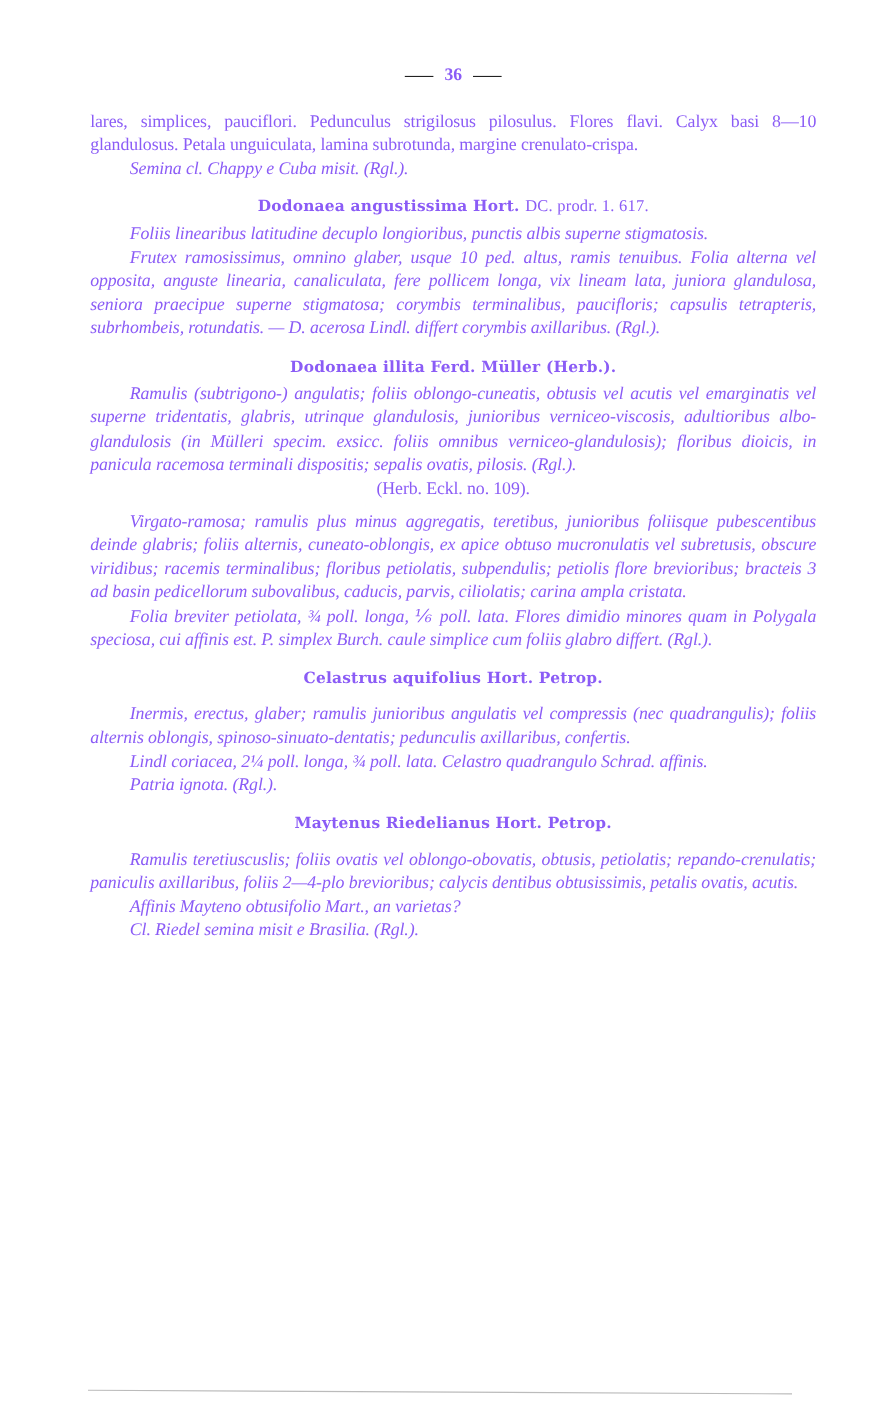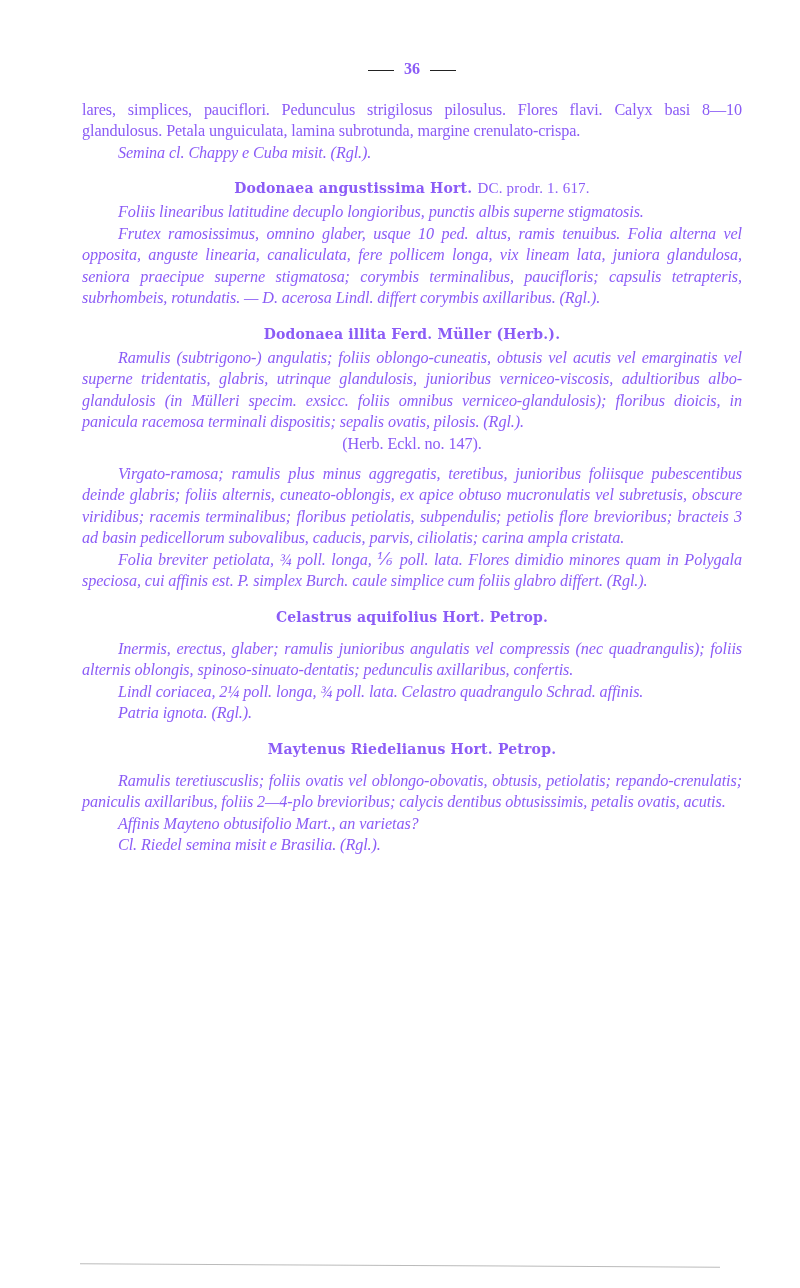--- a/index.html
+++ b/index.html
@@ -42,21 +42,21 @@
     <p class="indent">Foliis linearibus latitudine decuplo longioribus, punctis albis superne stigmatosis.</p>
     <p class="indent">Frutex ramosissimus, omnino glaber, usque 10 ped. altus, ramis tenuibus. Folia alterna vel opposita, anguste linearia, canaliculata, fere pollicem longa, vix lineam lata, juniora glandulosa, seniora praecipue superne stigmatosa; corymbis terminalibus, paucifloris; capsulis tetrapteris, subrhombeis, rotundatis. — D. acerosa Lindl. differt corymbis axillaribus. (Rgl.).</p>
   </div>
 
   <div>
     <div class="heading">Dodonaea illita Ferd. Müller (Herb.).</div>
     <p class="indent">Ramulis (subtrigono-) angulatis; foliis oblongo-cuneatis, obtusis vel acutis vel emarginatis vel superne tridentatis, glabris, utrinque glandulosis, junioribus verniceo-viscosis, adultioribus albo-glandulosis (in Mülleri specim. exsicc. foliis omnibus verniceo-glandulosis); floribus dioicis, in panicula racemosa terminali dispositis; sepalis ovatis, pilosis. (Rgl.).</p>
   </div>
 
   <div>
-    <div class="syn">(Herb. Eckl. no. 147).</div>
+    <div class="syn">(Herb. Eckl. no. 109).</div>
     <p class="indent">Virgato-ramosa; ramulis plus minus aggregatis, teretibus, junioribus foliisque pubescentibus deinde glabris; foliis alternis, cuneato-oblongis, ex apice obtuso mucronulatis vel subretusis, obscure viridibus; racemis terminalibus; floribus petiolatis, subpendulis; petiolis flore brevioribus; bracteis 3 ad basin pedicellorum subovalibus, caducis, parvis, ciliolatis; carina ampla cristata.</p>
     <p class="indent">Folia breviter petiolata, ¾ poll. longa, ⅙ poll. lata. Flores dimidio minores quam in Polygala speciosa, cui affinis est. P. simplex Burch. caule simplice cum foliis glabro differt. (Rgl.).</p>
   </div>
 
   <div>
     <div class="heading" style="margin-bottom:10px">Celastrus aquifolius Hort. Petrop.</div>
     <p class="indent">Inermis, erectus, glaber; ramulis junioribus angulatis vel compressis (nec quadrangulis); foliis alternis oblongis, spinoso-sinuato-dentatis; pedunculis axillaribus, confertis.</p>
     <p class="indent">Lindl coriacea, 2¼ poll. longa, ¾ poll. lata. Celastro quadrangulo Schrad. affinis.</p>
     <p class="indent">Patria ignota. (Rgl.).</p>
   </div>

